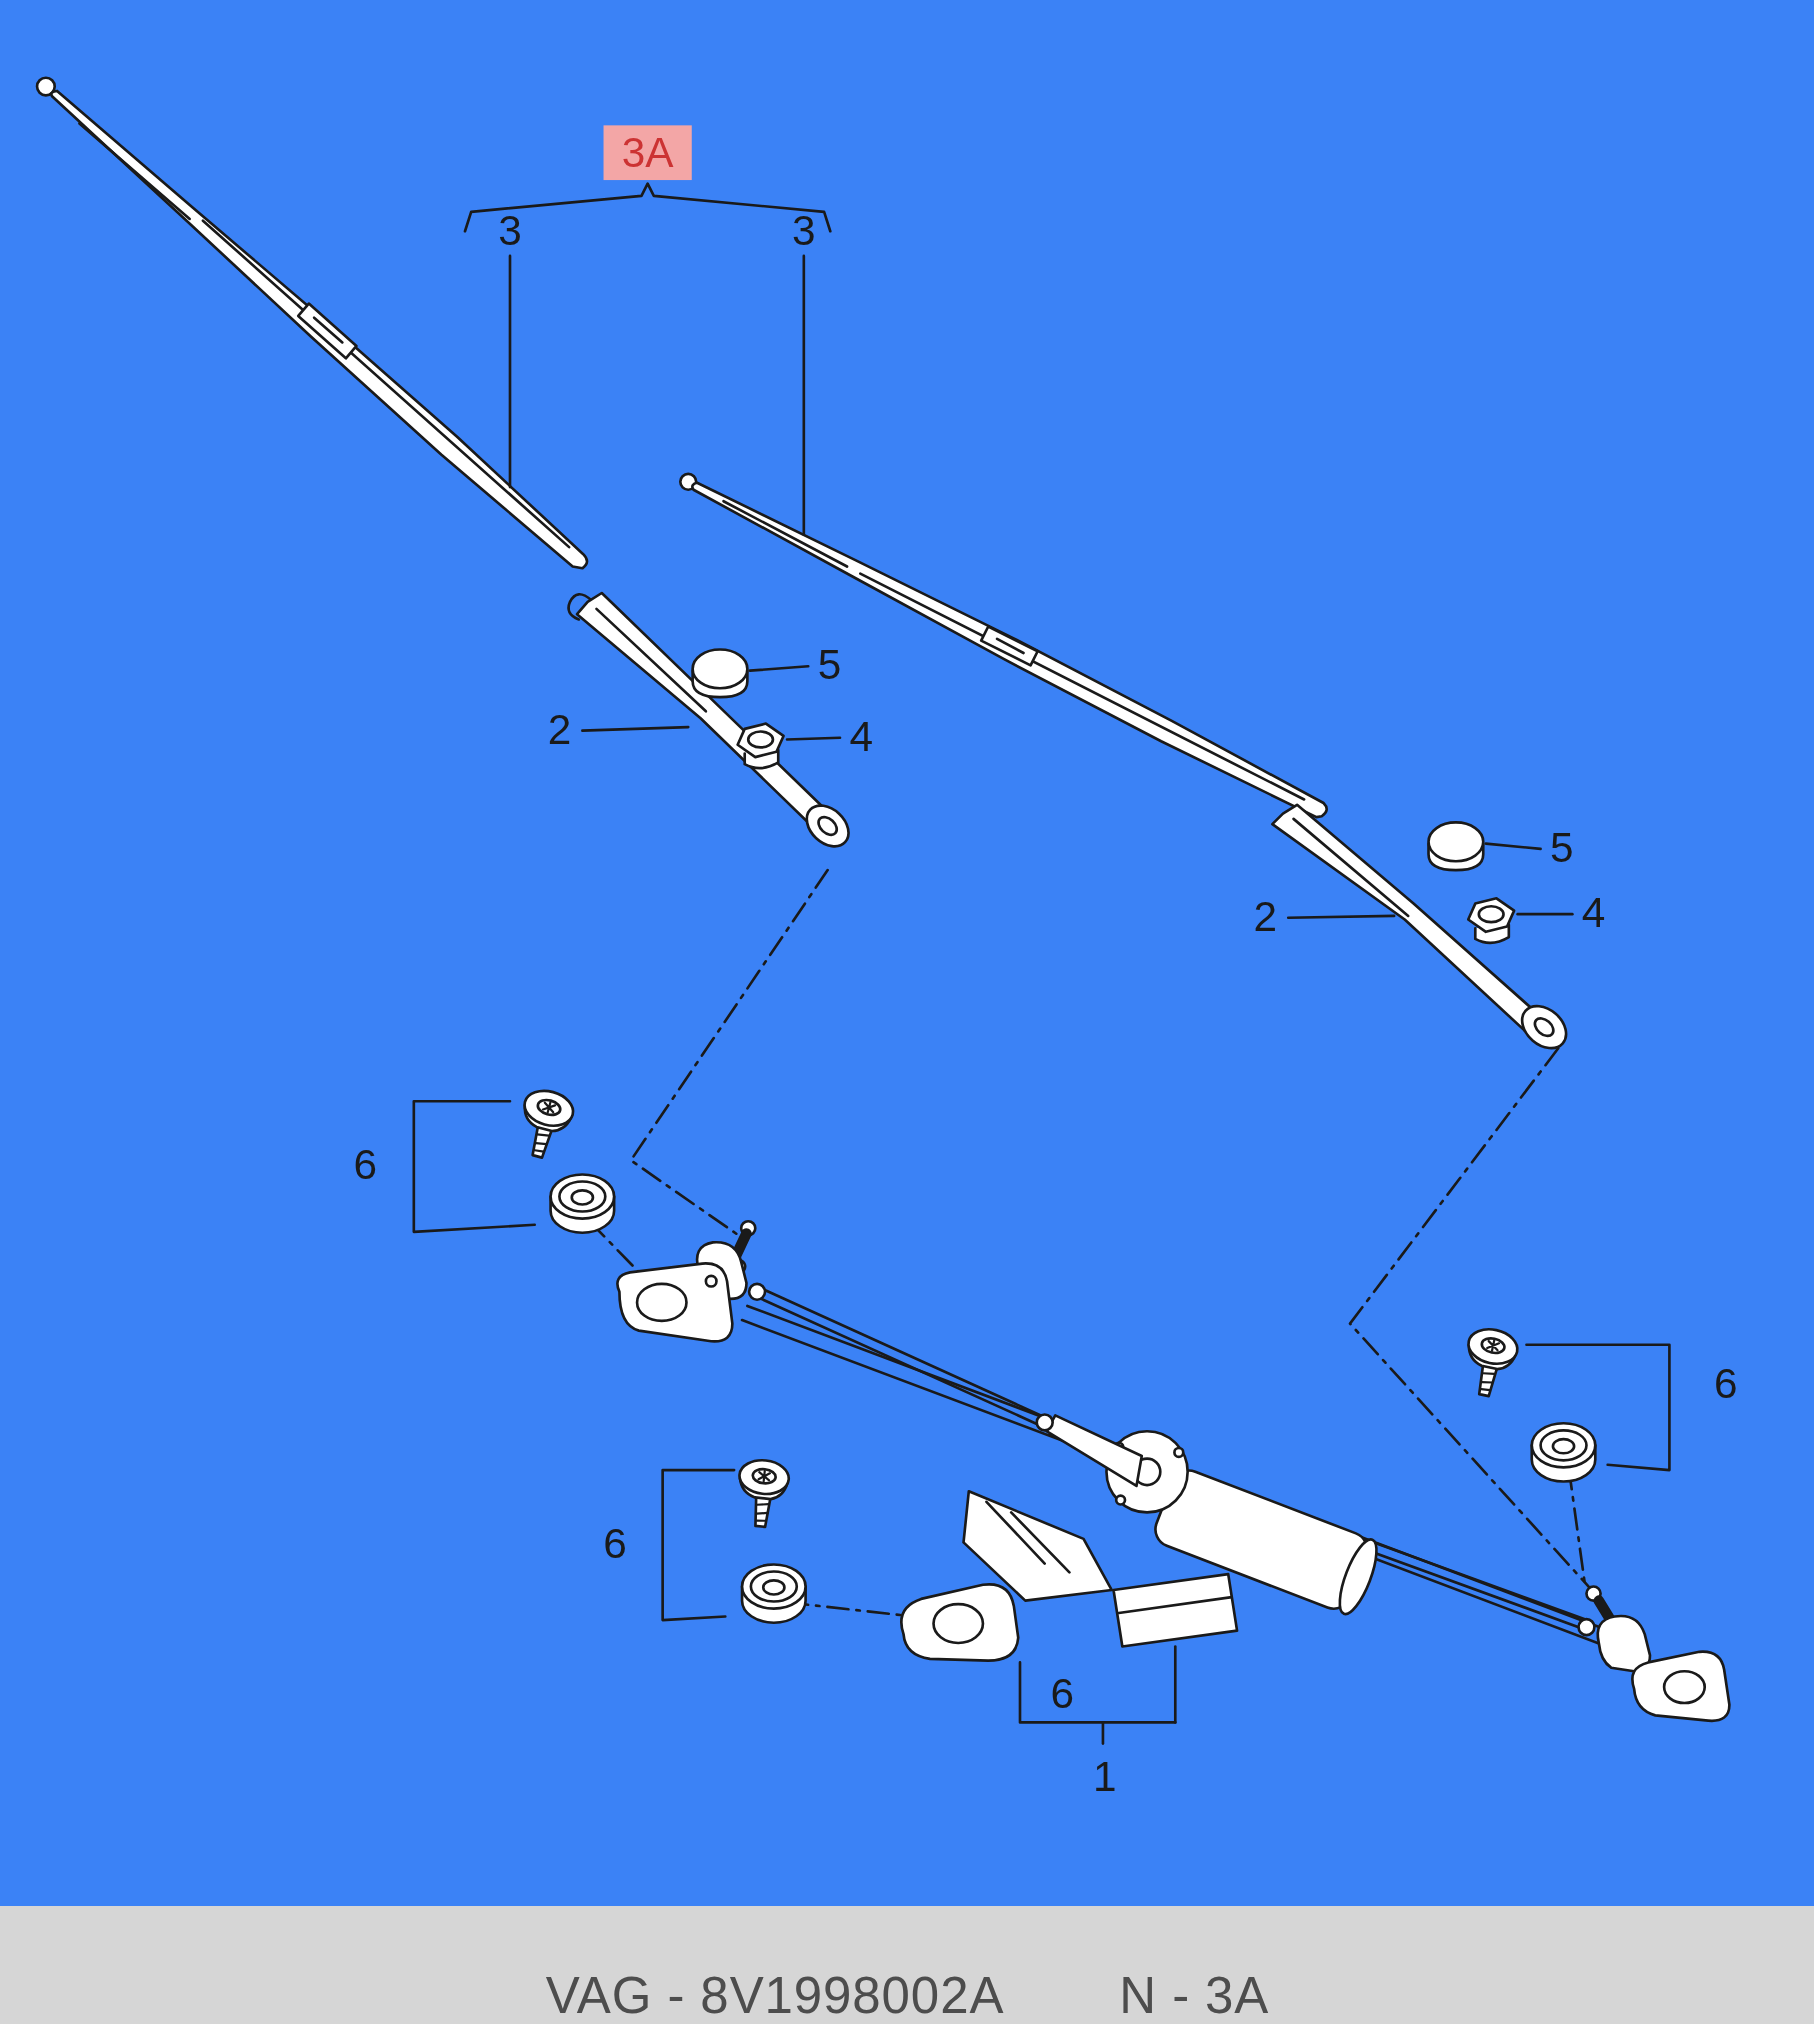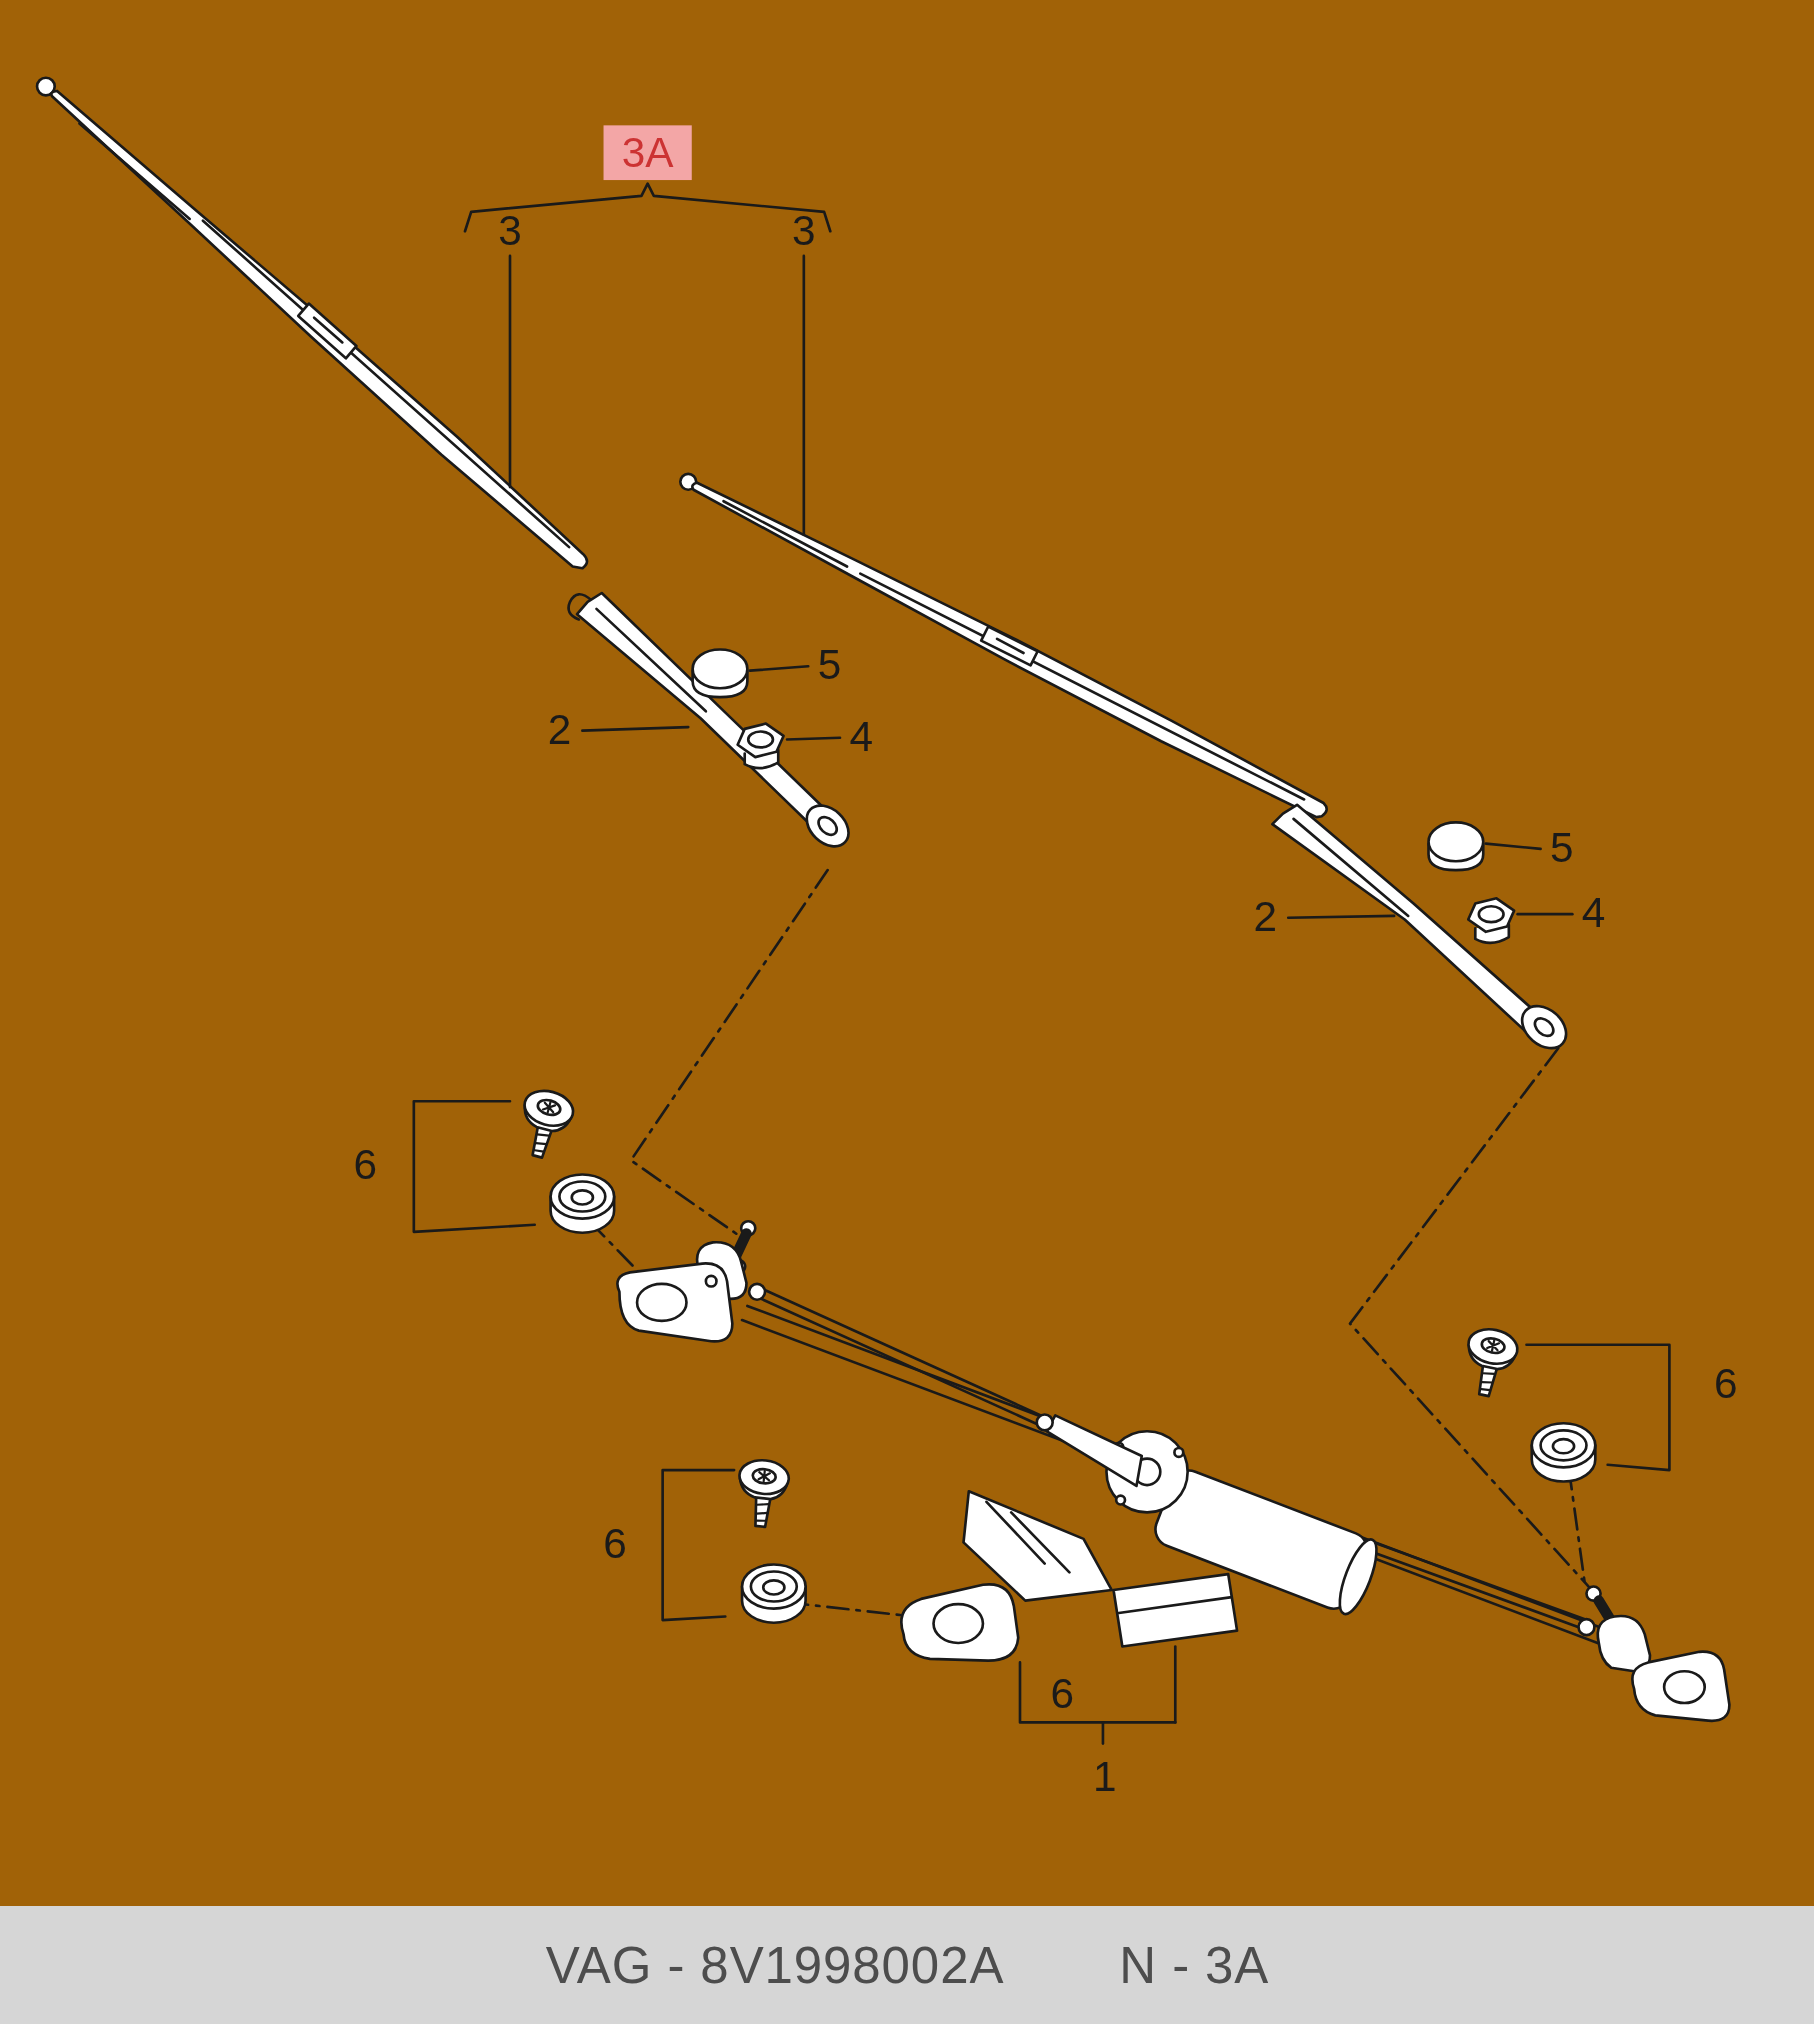--- a/index.html
+++ b/index.html
@@ -3,31 +3,31 @@
 <meta charset="utf-8">
 <style>
   * { box-sizing: border-box; }
   html, body { margin: 0; padding: 0; }
   body {
     width: 1815px; height: 2025px;
     background: #ffffff;
     font-family: "Liberation Sans", sans-serif;
     overflow: hidden;
   }
-  .stage { position: relative; width: 1815px; height: 1906px; background:#a16207; }
+  .stage { position: relative; width: 1815px; height: 1906px; background:#3b82f6; }
   svg { display: block; }
   svg text {
     font-family: "Liberation Sans", sans-serif;
     font-size: 48px;
     text-anchor: middle;
   }
   .footer {
     width: 1815px; height: 119px;
     background: #d6d6d6;
-    display: flex; align-items: center; justify-content: center;
+    display: flex; align-items: flex-end; justify-content: center;
     gap: 115px;
     color: #4d4d4d;
     font-size: 51px;
     letter-spacing: 0.9px;
   }
 </style>
 </head>
 <body>
 
 <div class="stage">

